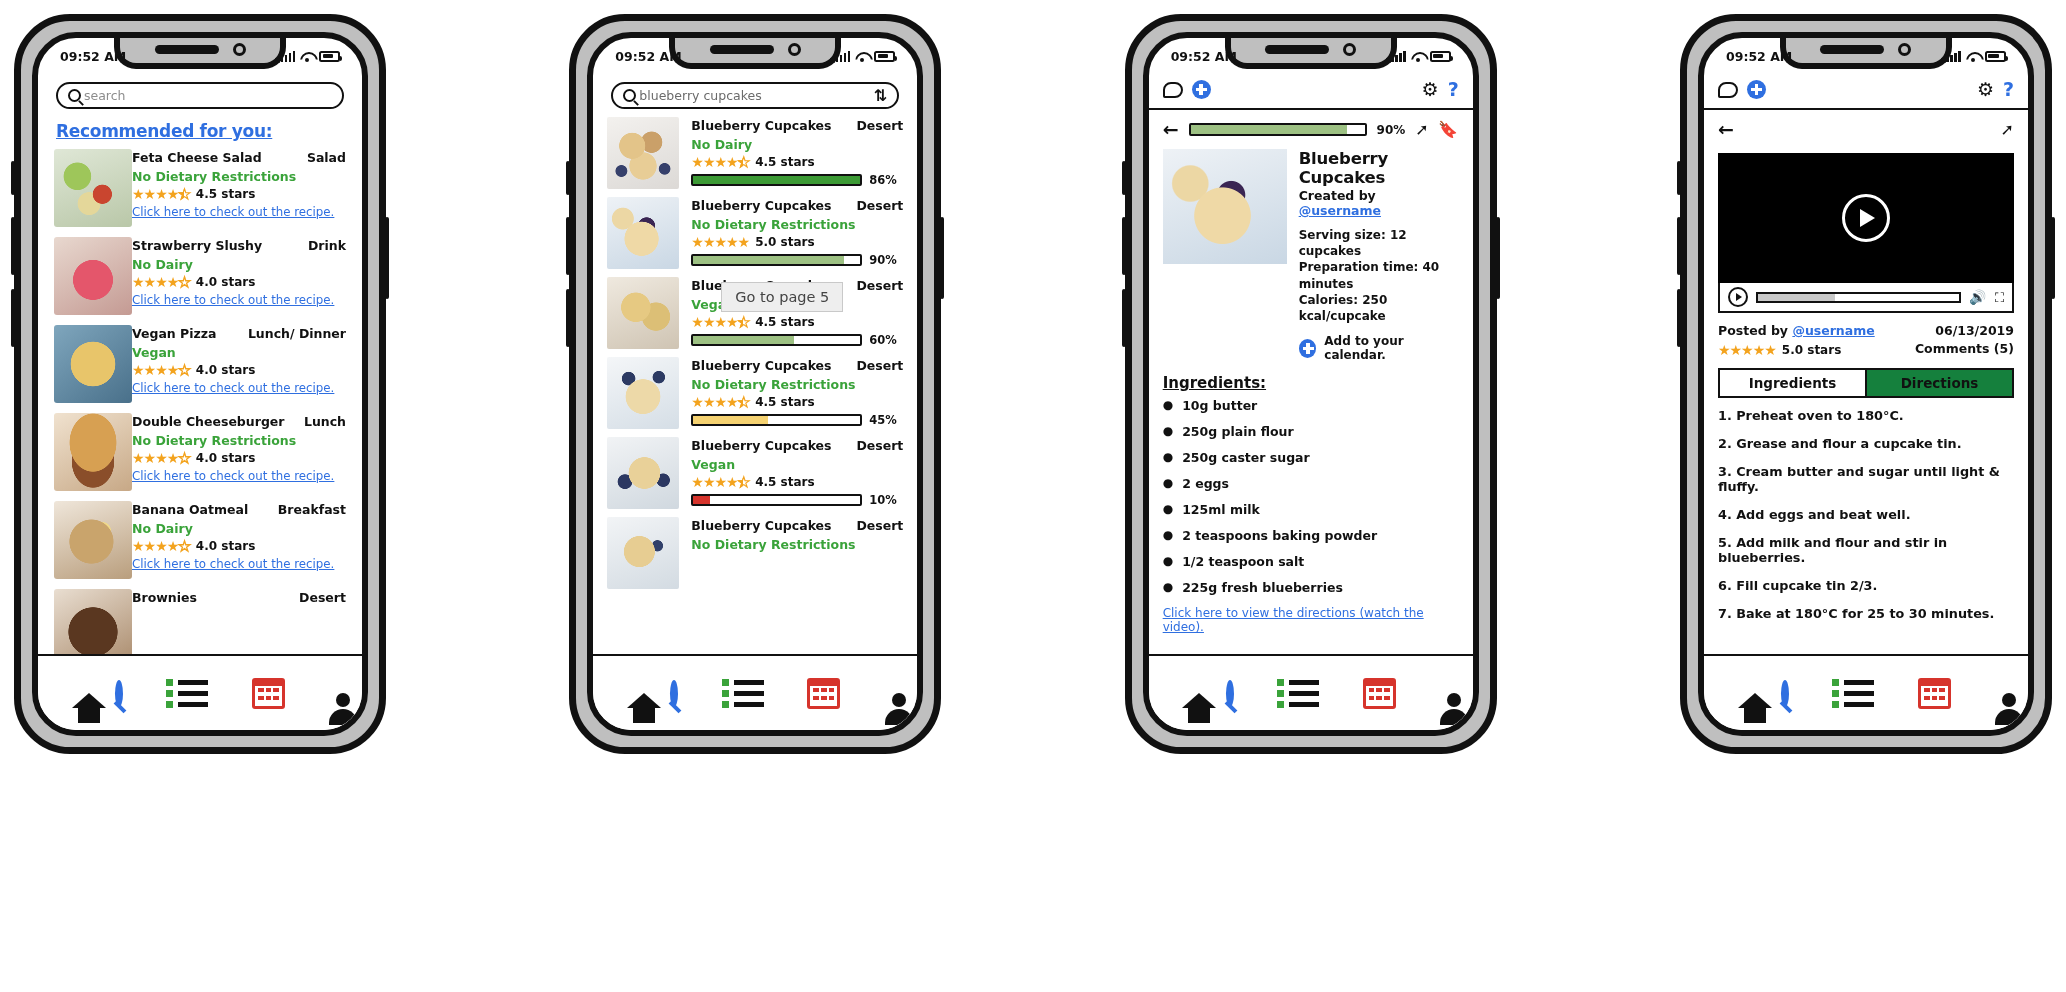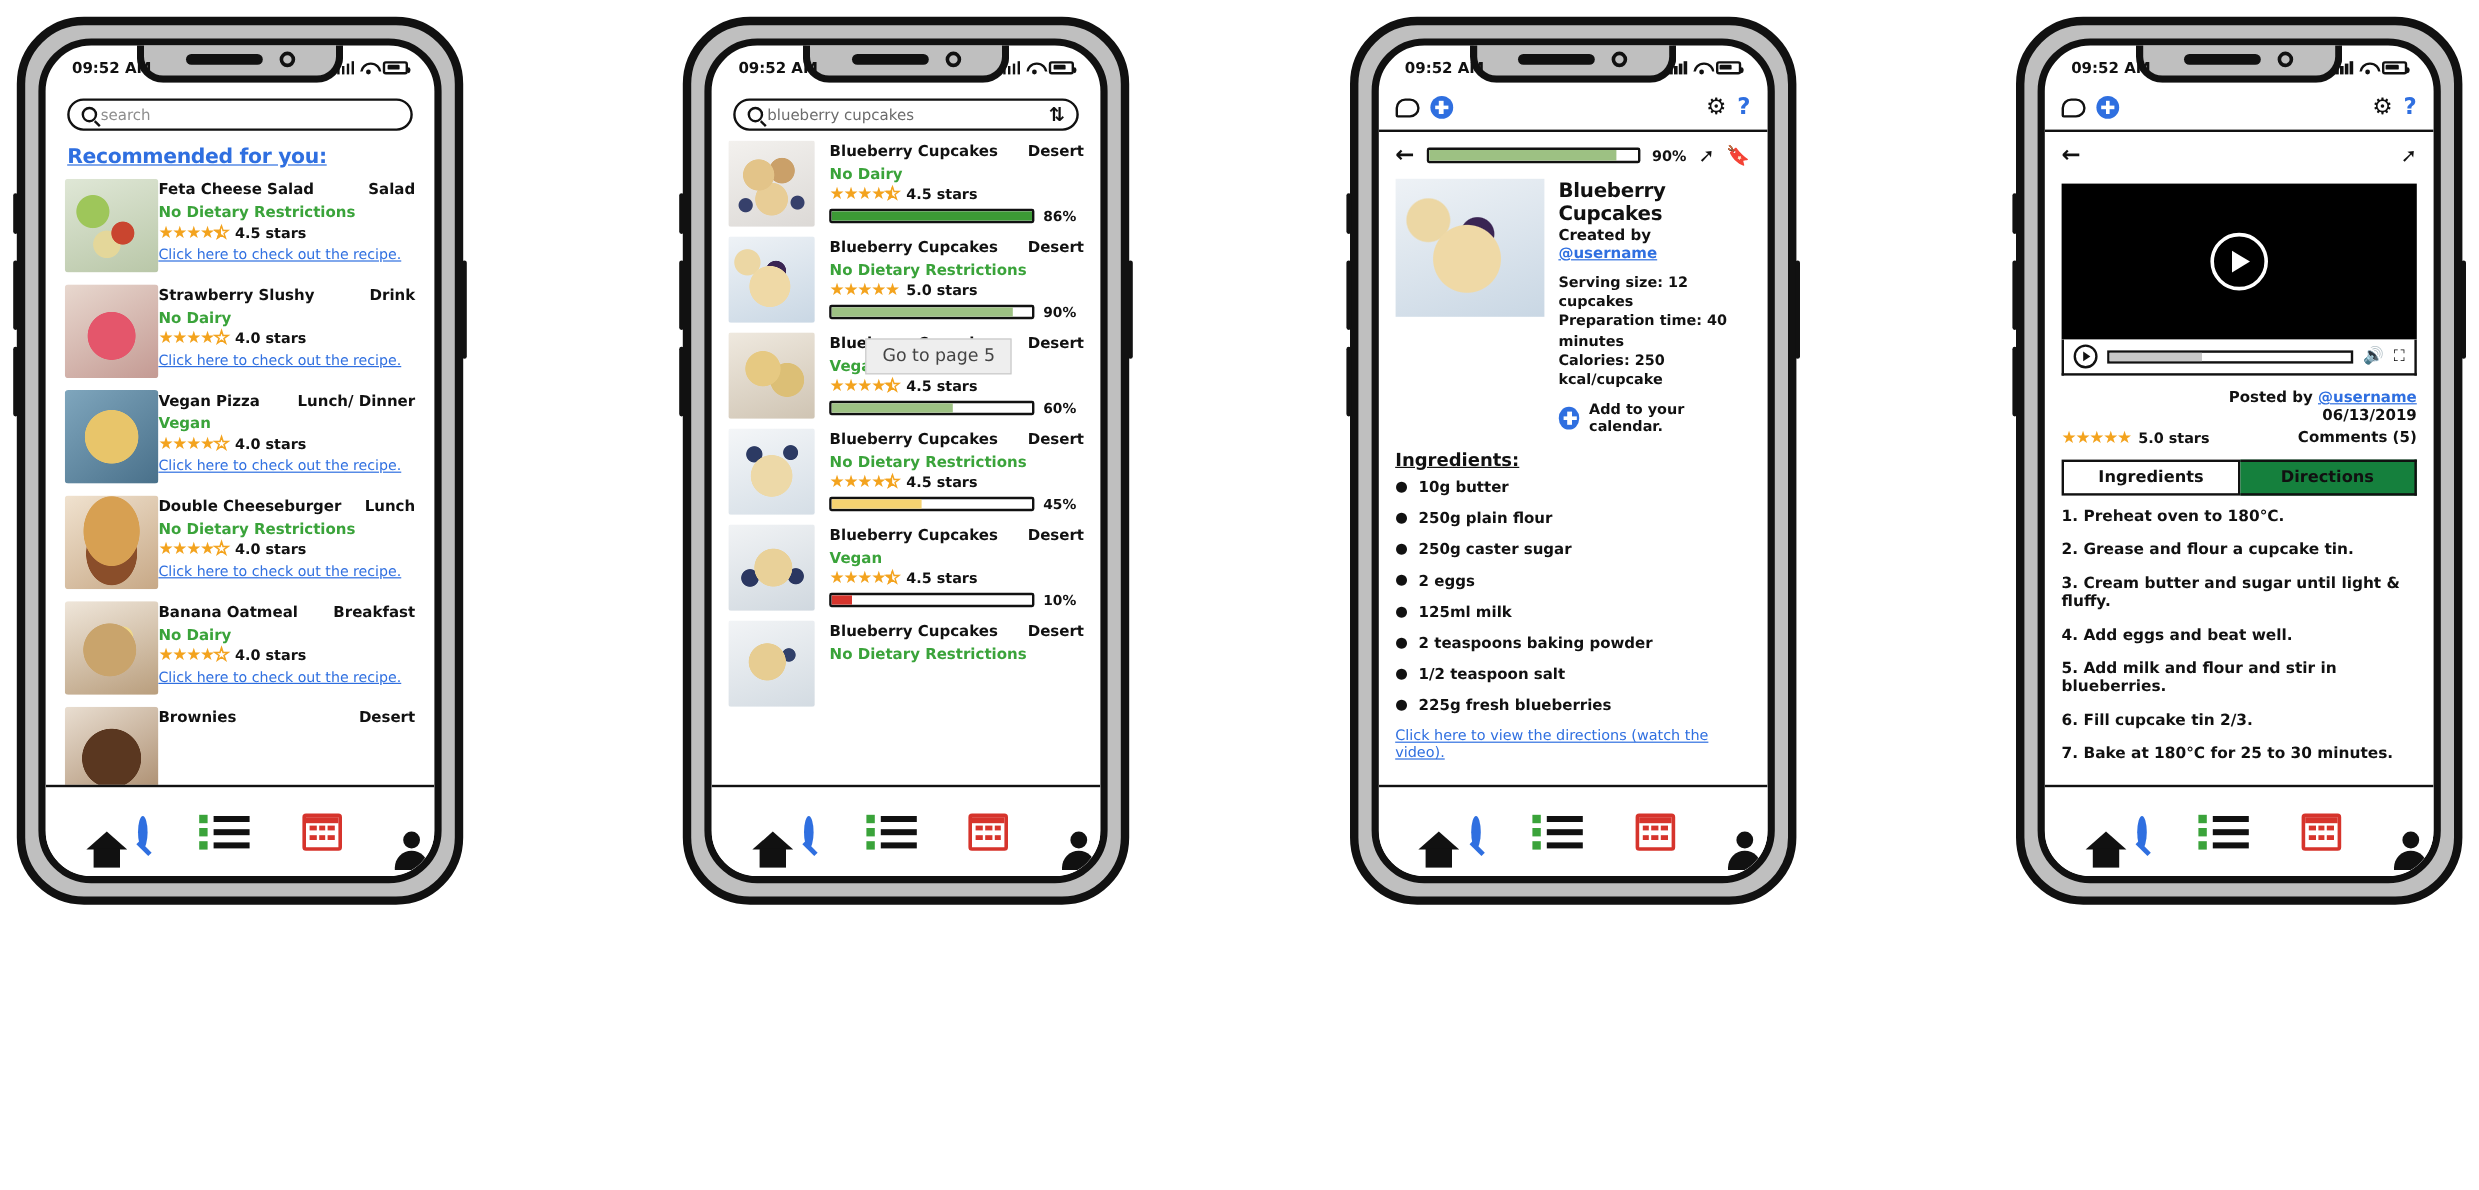--- a/index.html
+++ b/index.html
@@ -164,21 +164,21 @@
   .playbig{width:48px;height:48px;border-radius:50%;border:3.5px solid #fff;display:flex;align-items:center;justify-content:center;}
   .playbig::after{content:"";border-left:15px solid #fff;border-top:9px solid transparent;border-bottom:9px solid transparent;margin-left:4px;}
   .vctrl{height:30px;border:2.5px solid #111;border-top:none;display:flex;align-items:center;gap:8px;padding:0 8px;background:#fff;}
   .sm-play{width:20px;height:20px;border:2px solid #111;border-radius:50%;display:flex;align-items:center;justify-content:center;flex:0 0 auto;}
   .sm-play::after{content:"";border-left:6px solid #111;border-top:4px solid transparent;border-bottom:4px solid transparent;margin-left:2px;}
   .vtrack{flex:1;height:11px;border:2px solid #111;background:#fff;}
   .vtrack i{display:block;height:100%;background:#c9c9c9;}
   .vol{font-size:14px;line-height:1;}
   .fsico{font-size:13px;line-height:1;}
 
-  .postrow{display:flex;justify-content:space-between;align-items:flex-end;margin:10px 14px 0 14px;flex-direction:column;}
+  .postrow{display:flex;justify-content:space-between;align-items:center;margin:10px 14px 0 14px;}
   .postby{font-size:12.5px;font-weight:700;color:#111;}
   .postby a{color:#2f6fe0;text-decoration:underline;}
   .postdate{font-size:12.5px;font-weight:700;color:#111;}
   .postrow2{display:flex;justify-content:space-between;align-items:center;margin:2px 14px 0 14px;}
   .comments{font-size:12.5px;font-weight:700;color:#111;}
 
   .tabs{display:flex;margin:11px 14px 0 14px;}
   .tab{flex:1;border:2.5px solid #111;text-align:center;padding:5px 0;font-size:13.5px;font-weight:600;color:#111;background:#fff;}
   .tab + .tab{border-left:none;}
   .tab.active{background:#15803d;}

